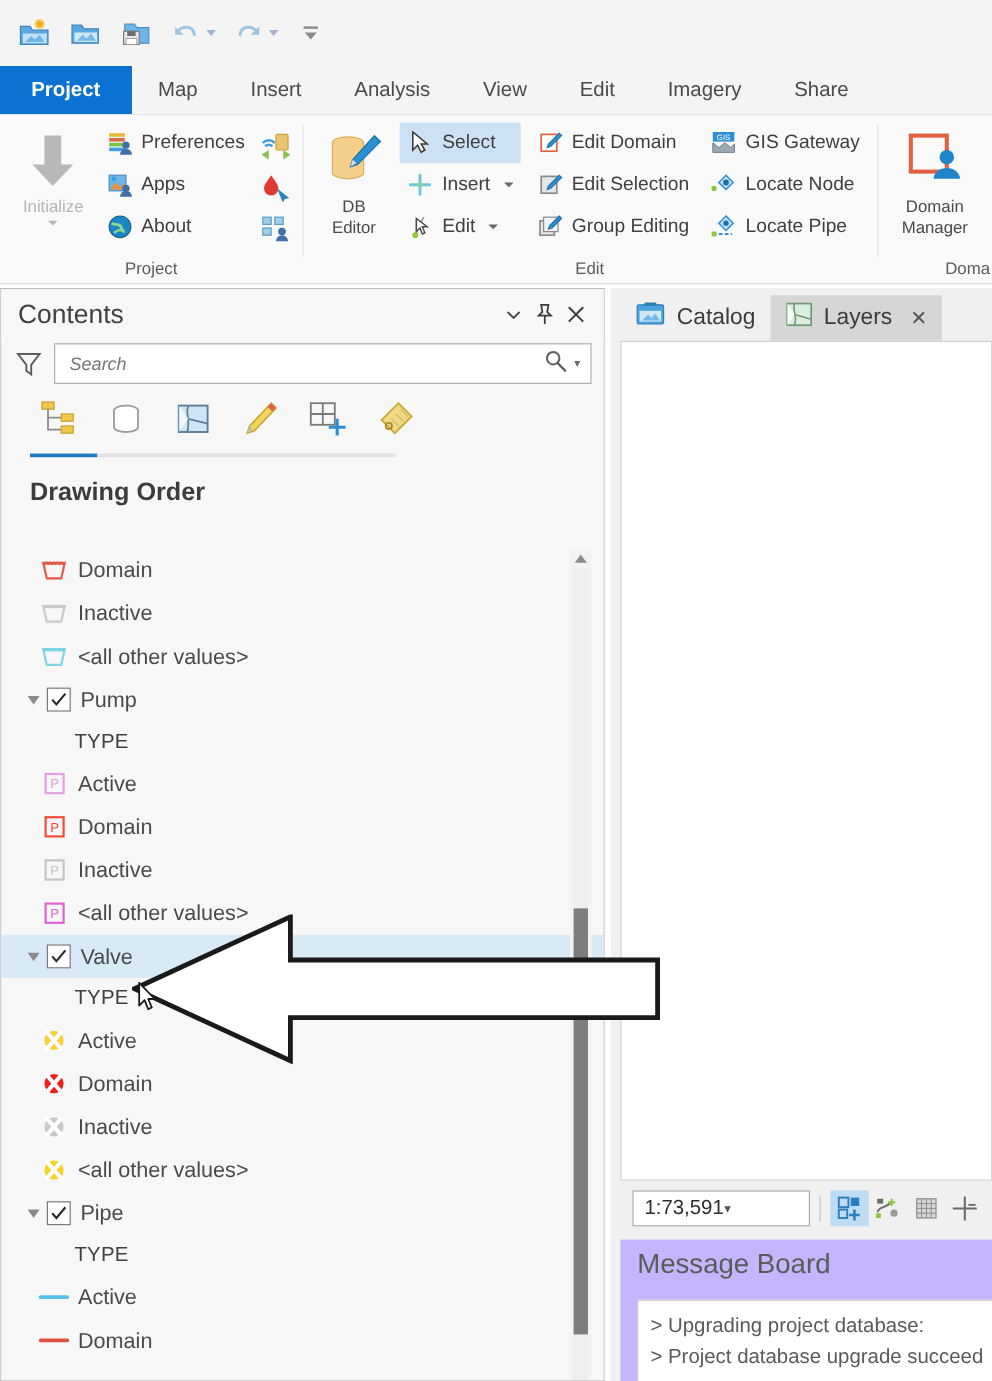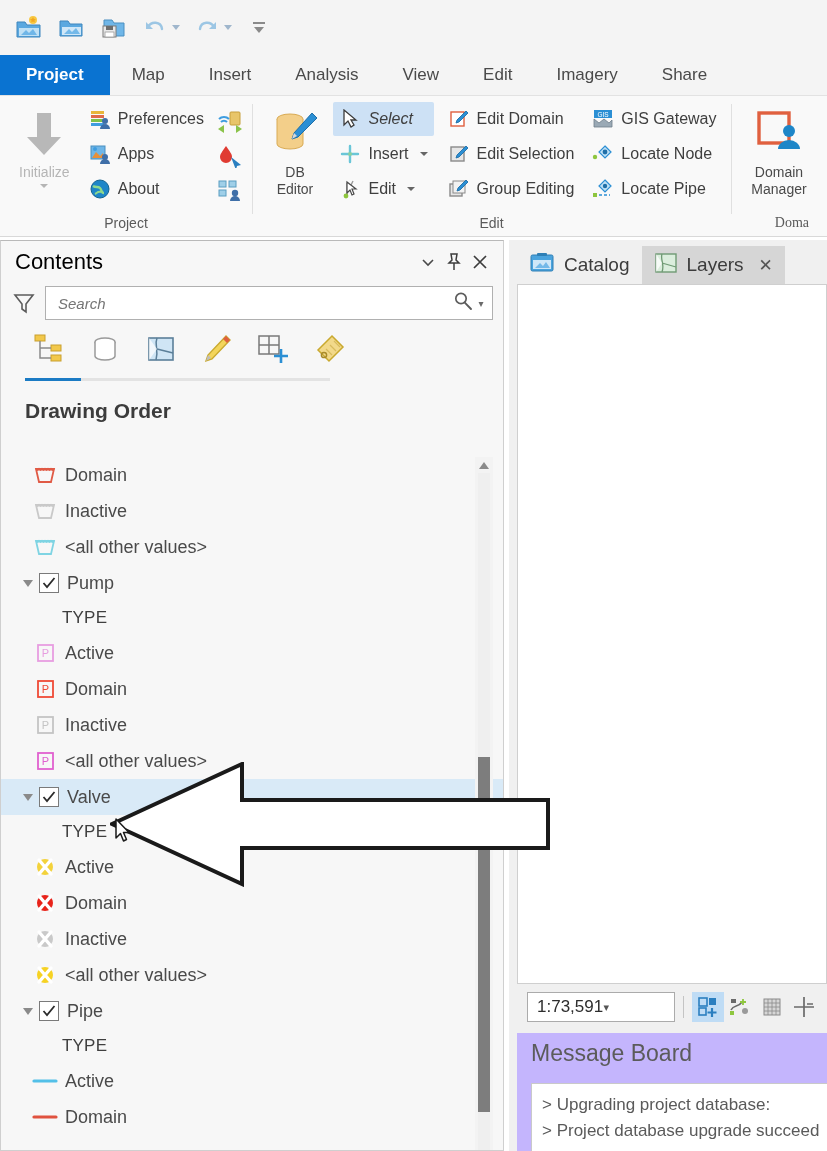--- a/index.html
+++ b/index.html
@@ -58,37 +58,37 @@
     width:74px; display:flex; flex-direction:column; align-items:center; justify-content:flex-start;
     padding-top:4px; color:#b5b5b5; font-size:14px; line-height:16px; text-align:center;
   }
   .bigbtn.enabled { color:#4a4a4a; }
   .bigbtn .bicon { height:58px; display:flex; align-items:center; justify-content:center; }
   .smallcol { display:flex; flex-direction:column; justify-content:flex-start; gap:1px; }
   .smallbtn {
     display:flex; align-items:center; gap:7px; height:34px; padding:0 6px;
     font-size:16px; color:#3f3f3f; white-space:nowrap; border-radius:2px;
   }
-  .smallbtn.sel { background:#cde1f5;font-style:italic; }
+  .smallbtn.sel { background:#cde1f5; }
   .smallbtn .sicon { width:22px; height:22px; display:flex; align-items:center; justify-content:center; flex:0 0 22px; }
   .dd-caret { width:0;height:0;border-left:4px solid transparent;border-right:4px solid transparent;border-top:4px solid #666; margin-left:4px;}
 
   .iconcol { display:flex; flex-direction:column; gap:6px; padding-top:6px; }
   .iconcol .sicon { width:28px; height:28px; display:flex; align-items:center; justify-content:center;}
 
   
   #contents {
     position:absolute; left:0; top:240px; width:504px; height:911px;
     background:#f7f7f7; border:1px solid #cfcfcf; border-top:1px solid #b9b9b9;
   }
   #contents-header {
     height:42px; display:flex; align-items:center; padding:0 10px 0 14px;
     background:#f7f7f7;
   }
-  #contents-title { font-size:22px; color:#000000; flex:1; }
+  #contents-title { font-size:22px; color:#404040; flex:1; }
   .hdr-btn { width:26px; height:26px; display:flex; align-items:center; justify-content:center; color:#4a4a4a; }
 
   #search-row { display:flex; align-items:center; padding:0 10px 0 8px; height:40px; gap:6px; }
   #filter-icon { width:30px; display:flex; justify-content:center; }
   #search-box {
     flex:1; height:34px; background:#ffffff; border:1px solid #b0b0b0;
     display:flex; align-items:center; padding:0 4px 0 10px;
   }
   #search-input {
     flex:1; border:none; outline:none; font-size:15px; color:#9a9a9a;
@@ -444,21 +444,21 @@
             <circle cx="38" cy="22" r="6" fill="#1e86c8"></circle>
             <path d="M27 40 a11 9 0 0 1 22 0 z" fill="#1e86c8"></path>
           </svg>
         </div>
         <div style="line-height:17px;">
           <div>Domain</div>
           <div>Manager</div>
         </div>
       </div>
     </div>
-    <div class="glabel" style="text-align:right;padding-right:18px;font-family:Liberation Serif, serif;">Doma</div>
+    <div class="glabel" style="text-align:right;padding-right:2px;">Doma</div>
   </div>
 </div>
 
 <div id="contents">
 
   <div id="contents-header">
     <div id="contents-title">Contents</div>
     <div class="hdr-btn">
       <svg width="16" height="12" viewBox="0 0 16 12">
           <path d="M3 4 L8 9 L13 4" stroke="#4a4a4a" stroke-width="1.6" fill="none"></path>

